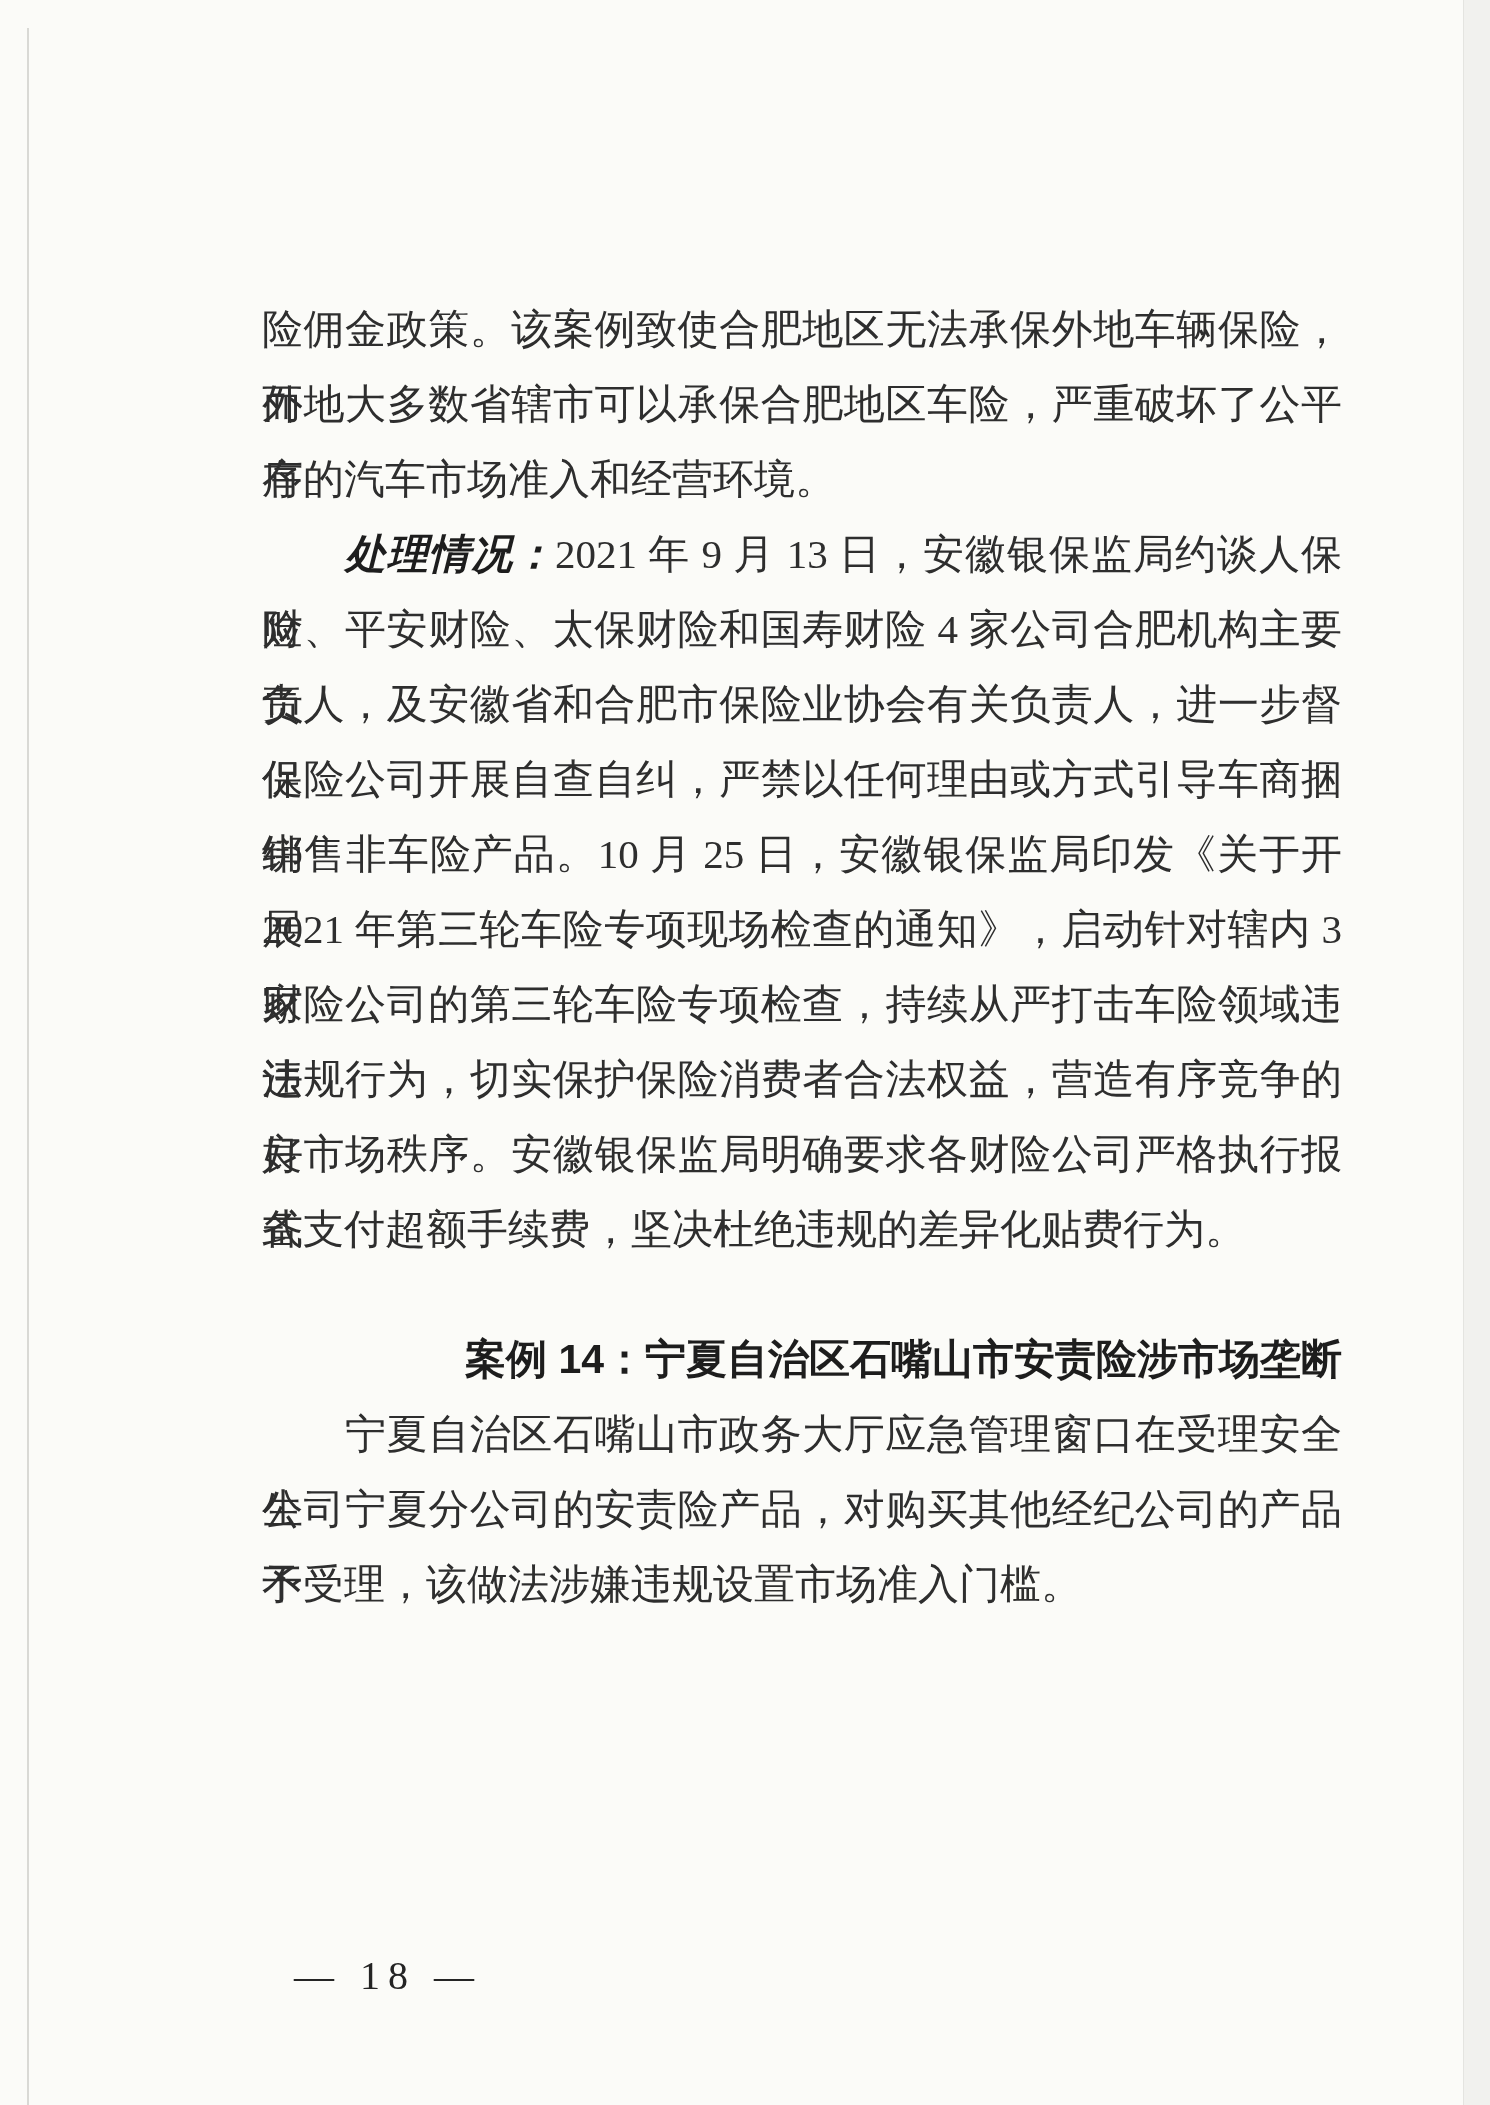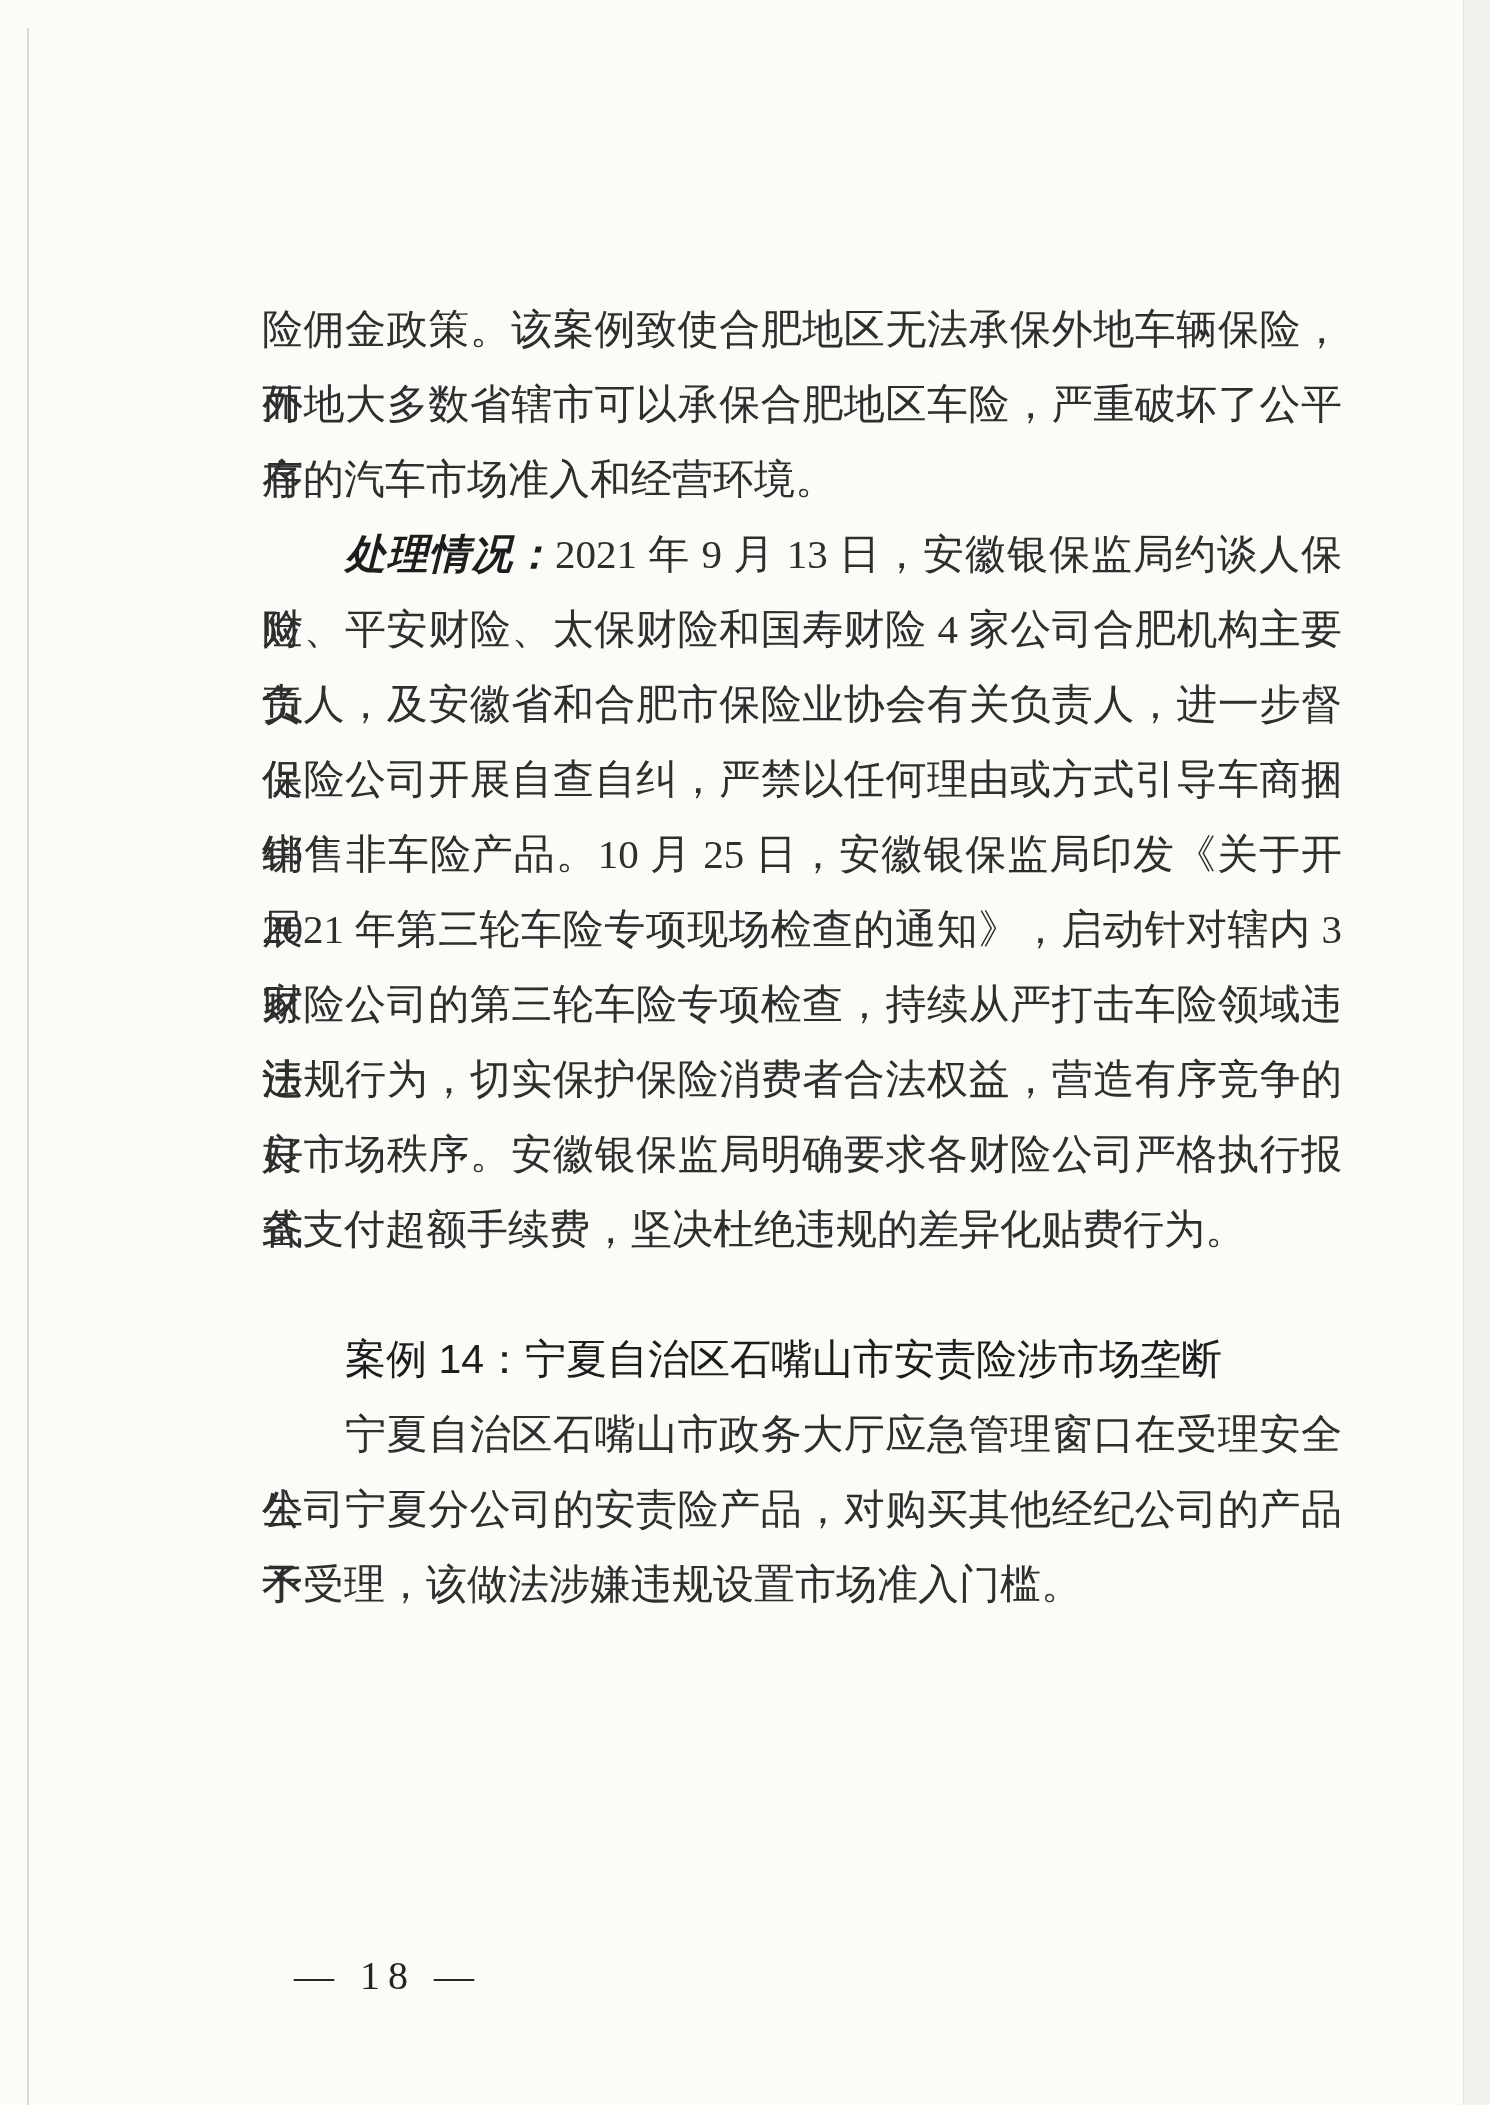--- a/index.html
+++ b/index.html
@@ -63,23 +63,24 @@
     font-weight: 700;
     color: #1d1d1d;
     font-style: italic;
   }
   .heading {
     margin: 55px 0 0 0;
     height: 75px;
     line-height: 75px;
     font-size: 41px;
     font-family: "Liberation Sans", sans-serif;
-    font-weight: 400;
+    font-weight: 700;
     color: #1d1d1d;
     text-indent: 83px;
+    text-align: right;
   }
   .footer {
     position: absolute;
     left: 294px;
     top: 1904px;
     font-size: 40px;
     letter-spacing: 8px;
     color: #242424;
     margin-top: 48px;
   }

